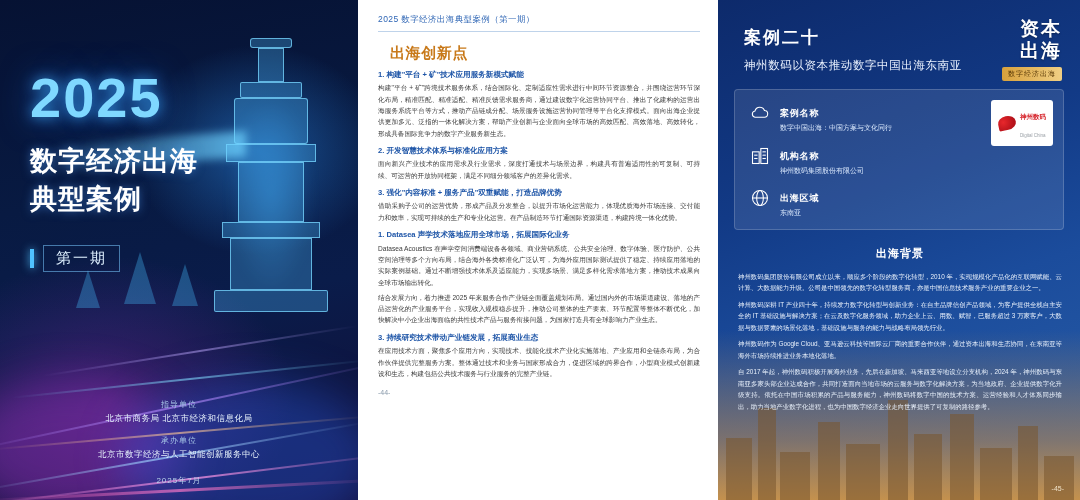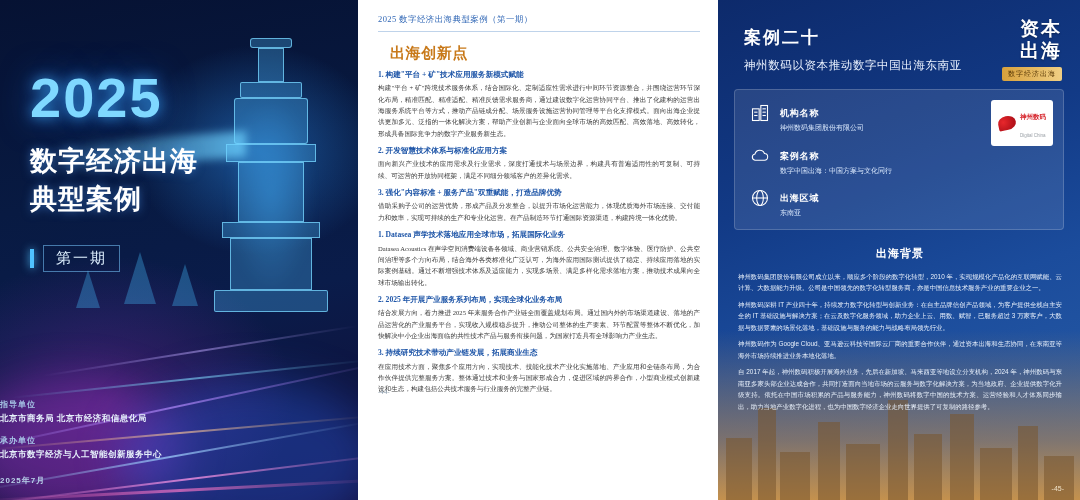--- a/index.html
+++ b/index.html
@@ -88,35 +88,34 @@
   }
   .issue-bar { width: 4px; height: 19px; background: #4fc3ff; box-shadow: 0 0 8px #4fc3ff; }
   .issue-txt {
     font-size: 15px; color: #dff1ff; letter-spacing: 2px;
     border: 1px solid rgba(120,200,255,.55);
     padding: 3px 12px;
   }
 
   .cover-foot {
     position: absolute; left: 0; bottom: 14px; width: 358px;
-    text-align: left; color: #cfe2f5; font-weight: bold;
+    text-align: center; color: #cfe2f5;
   }
   .cf-lbl { font-size: 8px; color: #a8c8e8; letter-spacing: 1px; margin-bottom: 3px; }
   .cf-org { font-size: 8.5px; color: #e6f1fb; letter-spacing: .5px; }
   .cf-date { font-size: 8px; color: #b9d2ea; margin-top: 14px; letter-spacing: 1px; }
   .cf-block { margin-bottom: 10px; }
 
   
   .textpage {
     position: relative;
     width: 360px; height: 404px;
     flex: 0 0 360px;
     background: #ffffff;
     padding: 14px 18px 14px 20px;
-    font-family: Liberation Serif, serif;
   }
   .tp-header {
     font-size: 8.5px; color: #2f66b5; letter-spacing: .4px;
     padding-bottom: 5px;
     border-bottom: 1px solid #bfd3ea;
     margin-bottom: 12px;
   }
   .sec-h {
     color: #c8791a; font-size: 15px; font-weight: 700; letter-spacing: .6px;
     margin: 9px 0 5px 12px;
@@ -269,21 +268,20 @@
       <p class="body-p">构建"平台 + 矿"跨境技术服务体系，结合国际化、定制适应性需求进行中间环节资源整合，并围绕运营环节深化布局，精准匹配、精准适配、精准反馈需求服务商，通过建设数字化运营协同平台、推出了化建构的运营出海服务系统平台等方式，推动产品链成分配、场景服务设施运营协同管理等平台化支撑模式。面向出海企业提供更加多元、泛指的一体化解决方案，帮助产业创新与企业面向全球市场的高效匹配、高效落地、高效转化，形成具备国际竞争力的数字产业服务新生态。</p>
       <div class="sub-h">2. 开发智慧技术体系与标准化应用方案</div>
       <p class="body-p">面向新兴产业技术的应用需求及行业需求，深度打通技术与场景边界，构建具有普遍适用性的可复制、可持续、可运营的开放协同框架，满足不同细分领域客户的差异化需求。</p>
       <div class="sub-h">3. 强化"内容标准 + 服务产品"双重赋能，打造品牌优势</div>
       <p class="body-p">借助采购子公司的运营优势，形成产品及分发整合，以提升市场化运营能力，体现优质海外市场连接、交付能力和效率，实现可持续的生产和专业化运营。在产品制造环节打通国际资源渠道，构建跨境一体化优势。</p>
     </div>
 
     <div>
       <div class="sub-h">1. Datasea 声学技术落地应用全球市场，拓展国际化业务</div>
       <p class="body-p">Datasea Acoustics 在声学空间消费端设备各领域、商业营销系统、公共安全治理、数字体验、医疗防护、公共空间治理等多个方向布局，结合海外各类标准化广泛认可，为海外应用国际测试提供了稳定、持续应用落地的实际案例基础。通过不断增强技术体系及适应能力，实现多场景、满足多样化需求落地方案，推动技术成果向全球市场输出转化。</p>
-      <div class="sub-h">2. 2025 年开展产业服务系列布局，实现全球化业务布局</div>
       <p class="body-p">结合发展方向，着力推进 2025 年来服务合作产业链全面覆盖规划布局。通过国内外的市场渠道建设、落地的产品运营化的产业服务平台，实现收入规模稳步提升，推动公司整体的生产要素、环节配置等整体不断优化，加快解决中小企业出海面临的共性技术产品与服务衔接问题，为国家打造具有全球影响力产业生态。</p>
       <div class="sub-h">3. 持续研究技术带动产业链发展，拓展商业生态</div>
       <p class="body-p">在应用技术方面，聚焦多个应用方向，实现技术、技能化技术产业化实施落地、产业应用和全链条布局，为合作伙伴提供完整服务方案。整体通过技术和业务与国家形成合力，促进区域的跨界合作，小型商业模式创新建设和生态，构建包括公共技术服务与行业服务的完整产业链。</p>
     </div>
 
     <div class="tp-foot">-44-</div>
   </div>
 
   <div class="casepage">
     <div class="city">
@@ -315,50 +313,50 @@
         <span class="logo-mark"></span>
         <span>
           <span class="logo-t1">神州数码</span><br>
           <span class="logo-t2">Digital China</span>
         </span>
       </div>
 
       <div class="info-row">
         <span class="ic">
           <svg width="20" height="20" viewBox="0 0 24 24" fill="none" stroke="#ffffff" stroke-width="1.3">
+            <path d="M6 17h11a4 4 0 0 0 .4-8A6 6 0 0 0 6 9.5 3.8 3.8 0 0 0 6 17z"></path>
+          </svg>
+        </span>
+        <span>
+          <span class="info-k">案例名称</span>
+          <div class="info-v">数字中国出海：中国方案与文化同行</div>
+        </span>
+      </div>
+
+      <div class="info-row">
+        <span class="ic">
+          <svg width="20" height="20" viewBox="0 0 24 24" fill="none" stroke="#ffffff" stroke-width="1.3">
             <rect x="3" y="7" width="8" height="14"></rect>
               <rect x="13" y="3" width="8" height="18"></rect>
             <line x1="5" y1="11" x2="9" y2="11"></line>
               <line x1="5" y1="15" x2="9" y2="15"></line>
             <line x1="15" y1="7" x2="19" y2="7"></line>
               <line x1="15" y1="11" x2="19" y2="11"></line>
               <line x1="15" y1="15" x2="19" y2="15"></line>
           </svg>
         </span>
         <span>
           <span class="info-k">机构名称</span>
           <div class="info-v">神州数码集团股份有限公司</div>
         </span>
       </div>
 
       <div class="info-row">
         <span class="ic">
           <svg width="20" height="20" viewBox="0 0 24 24" fill="none" stroke="#ffffff" stroke-width="1.3">
-            <path d="M6 17h11a4 4 0 0 0 .4-8A6 6 0 0 0 6 9.5 3.8 3.8 0 0 0 6 17z"></path>
-          </svg>
-        </span>
-        <span>
-          <span class="info-k">案例名称</span>
-          <div class="info-v">数字中国出海：中国方案与文化同行</div>
-        </span>
-      </div>
-
-      <div class="info-row">
-        <span class="ic">
-          <svg width="20" height="20" viewBox="0 0 24 24" fill="none" stroke="#ffffff" stroke-width="1.3">
             <circle cx="12" cy="12" r="9"></circle>
             <ellipse cx="12" cy="12" rx="4" ry="9"></ellipse>
             <line x1="3" y1="12" x2="21" y2="12"></line>
           </svg>
         </span>
         <span>
           <span class="info-k">出海区域</span>
           <div class="info-v">东南亚</div>
         </span>
       </div>

